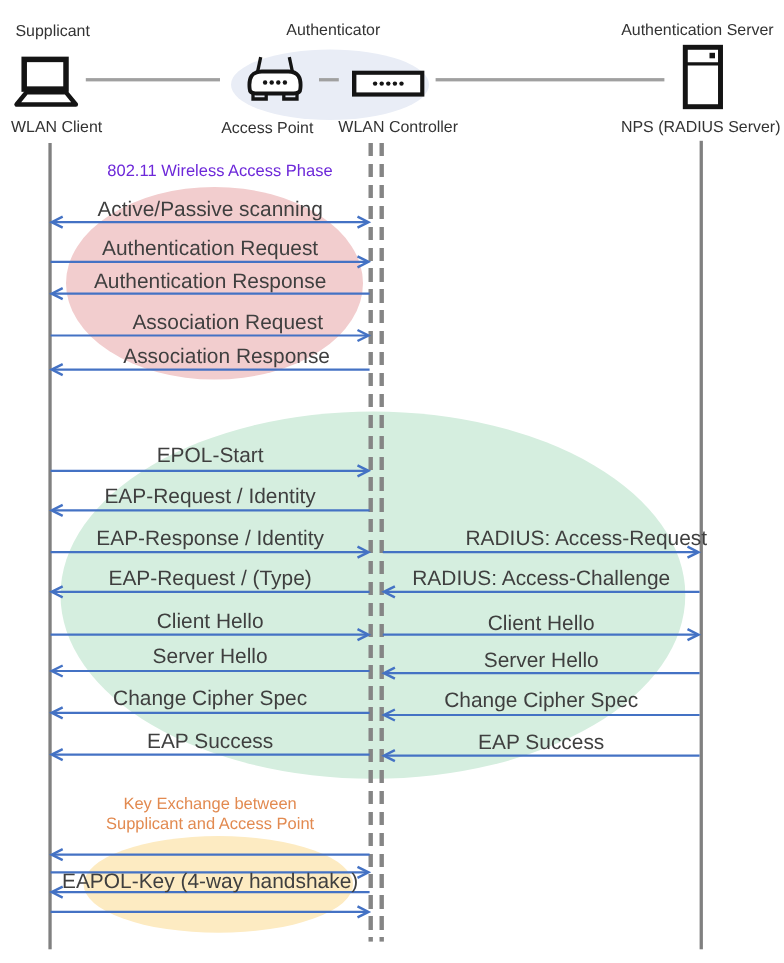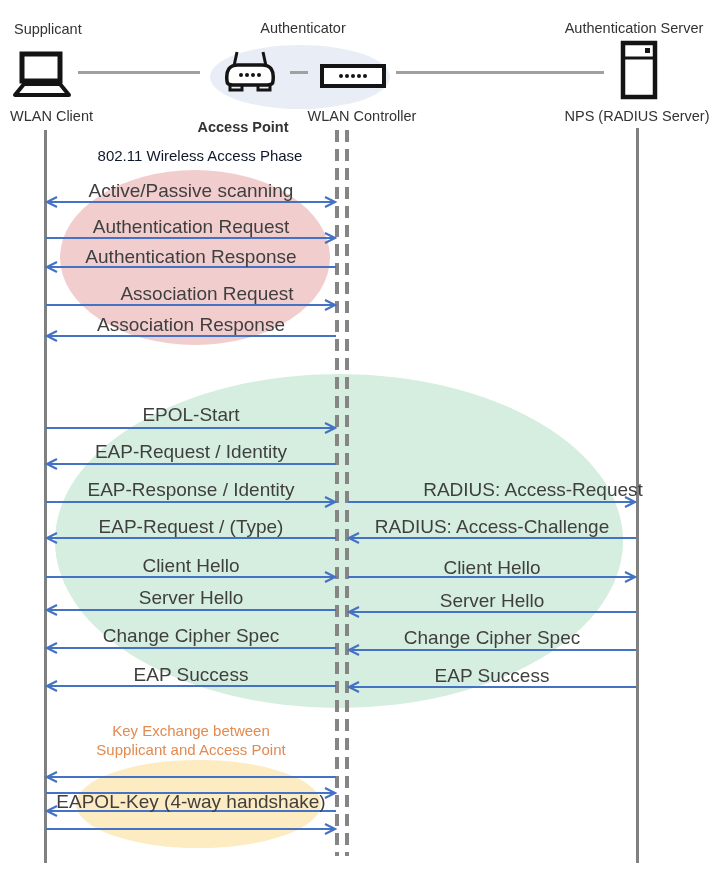--- a/index.html
+++ b/index.html
@@ -25,21 +25,21 @@
 
   .icon { position:absolute; z-index:2; }
 
   .lbl {
     position:absolute; z-index:3; white-space:nowrap;
     font-size:19px; line-height:18px; color:#3F3F3F;
   }
   .ctr { transform:translateX(-50%); text-align:center; }
   .role, .node { font-size:14.5px; color:#333; }
   .phase-title { font-size:15px; line-height:19px; font-weight:400; }
-  .p1 { color:#0f172a; }
+  .p1 { color:#6d28d9; }
   .p2 { color:#2FB05C; }
   .p3 { color:#E28A50; }
 
   svg.arrows { position:absolute; left:0; top:0; z-index:2; }
 </style>
 </head>
 <body>
 
 <div id="stage">
 
@@ -87,35 +87,35 @@
   <div class="lifeline-solid" style="left:44px;  top:130px; height:733px;"></div>
   <div class="lifeline-dashed" style="left:335px; top:130px; height:726px;"></div>
   <div class="lifeline-dashed" style="left:345px; top:130px; height:726px;"></div>
   <div class="lifeline-solid" style="left:636px; top:128px; height:735px;"></div>
 
   <div class="lbl role" style="left:14px;  top:20px;">Supplicant</div>
   <div class="lbl role ctr" style="left:303px; top:19px;">Authenticator</div>
   <div class="lbl role ctr" style="left:634px; top:19px;">Authentication Server</div>
 
   <div class="lbl node" style="left:10px;  top:107px;">WLAN Client</div>
-  <div class="lbl node ctr" style="left:243px; top:118px;font-weight:bold;">Access Point</div>
+  <div class="lbl node ctr" style="left:243px; top:108px;">Access Point</div>
   <div class="lbl node ctr" style="left:362px; top:107px;">WLAN Controller</div>
   <div class="lbl node ctr" style="left:637px; top:107px;">NPS (RADIUS Server)</div>
 
   <div class="lbl ctr phase-title p1" style="left:200px; top:146px;">802.11 Wireless Access Phase</div>
   <div class="lbl ctr phase-title p3" style="left:191px; top:721px;">
     <div>Key Exchange between</div>
     <div>Supplicant and Access Point</div>
   </div>
 
   <div class="lbl ctr" style="left:191px; top:182px;">Active/Passive scanning</div>
   <div class="lbl ctr" style="left:191px; top:218px;">Authentication Request</div>
   <div class="lbl ctr" style="left:191px; top:248px;">Authentication Response</div>
   <div class="lbl ctr" style="left:191px; top:285px;margin-left:16px;">Association Request</div>
-  <div class="lbl ctr" style="left:191px; top:316px;">Association Response</div>
+  <div class="lbl ctr" style="left:206px; top:316px;">Association Response</div>
 
   <div class="lbl ctr" style="left:191px; top:406px;">EPOL-Start</div>
   <div class="lbl ctr" style="left:191px; top:443px;">EAP-Request / Identity</div>
   <div class="lbl ctr" style="left:191px; top:481px;">EAP-Response / Identity</div>
   <div class="lbl ctr" style="left:191px; top:518px;">EAP-Request / (Type)</div>
   <div class="lbl ctr" style="left:191px; top:557px;">Client Hello</div>
   <div class="lbl ctr" style="left:191px; top:589px;">Server Hello</div>
   <div class="lbl ctr" style="left:191px; top:627px;">Change Cipher Spec</div>
   <div class="lbl ctr" style="left:191px; top:666px;">EAP Success</div>
 

